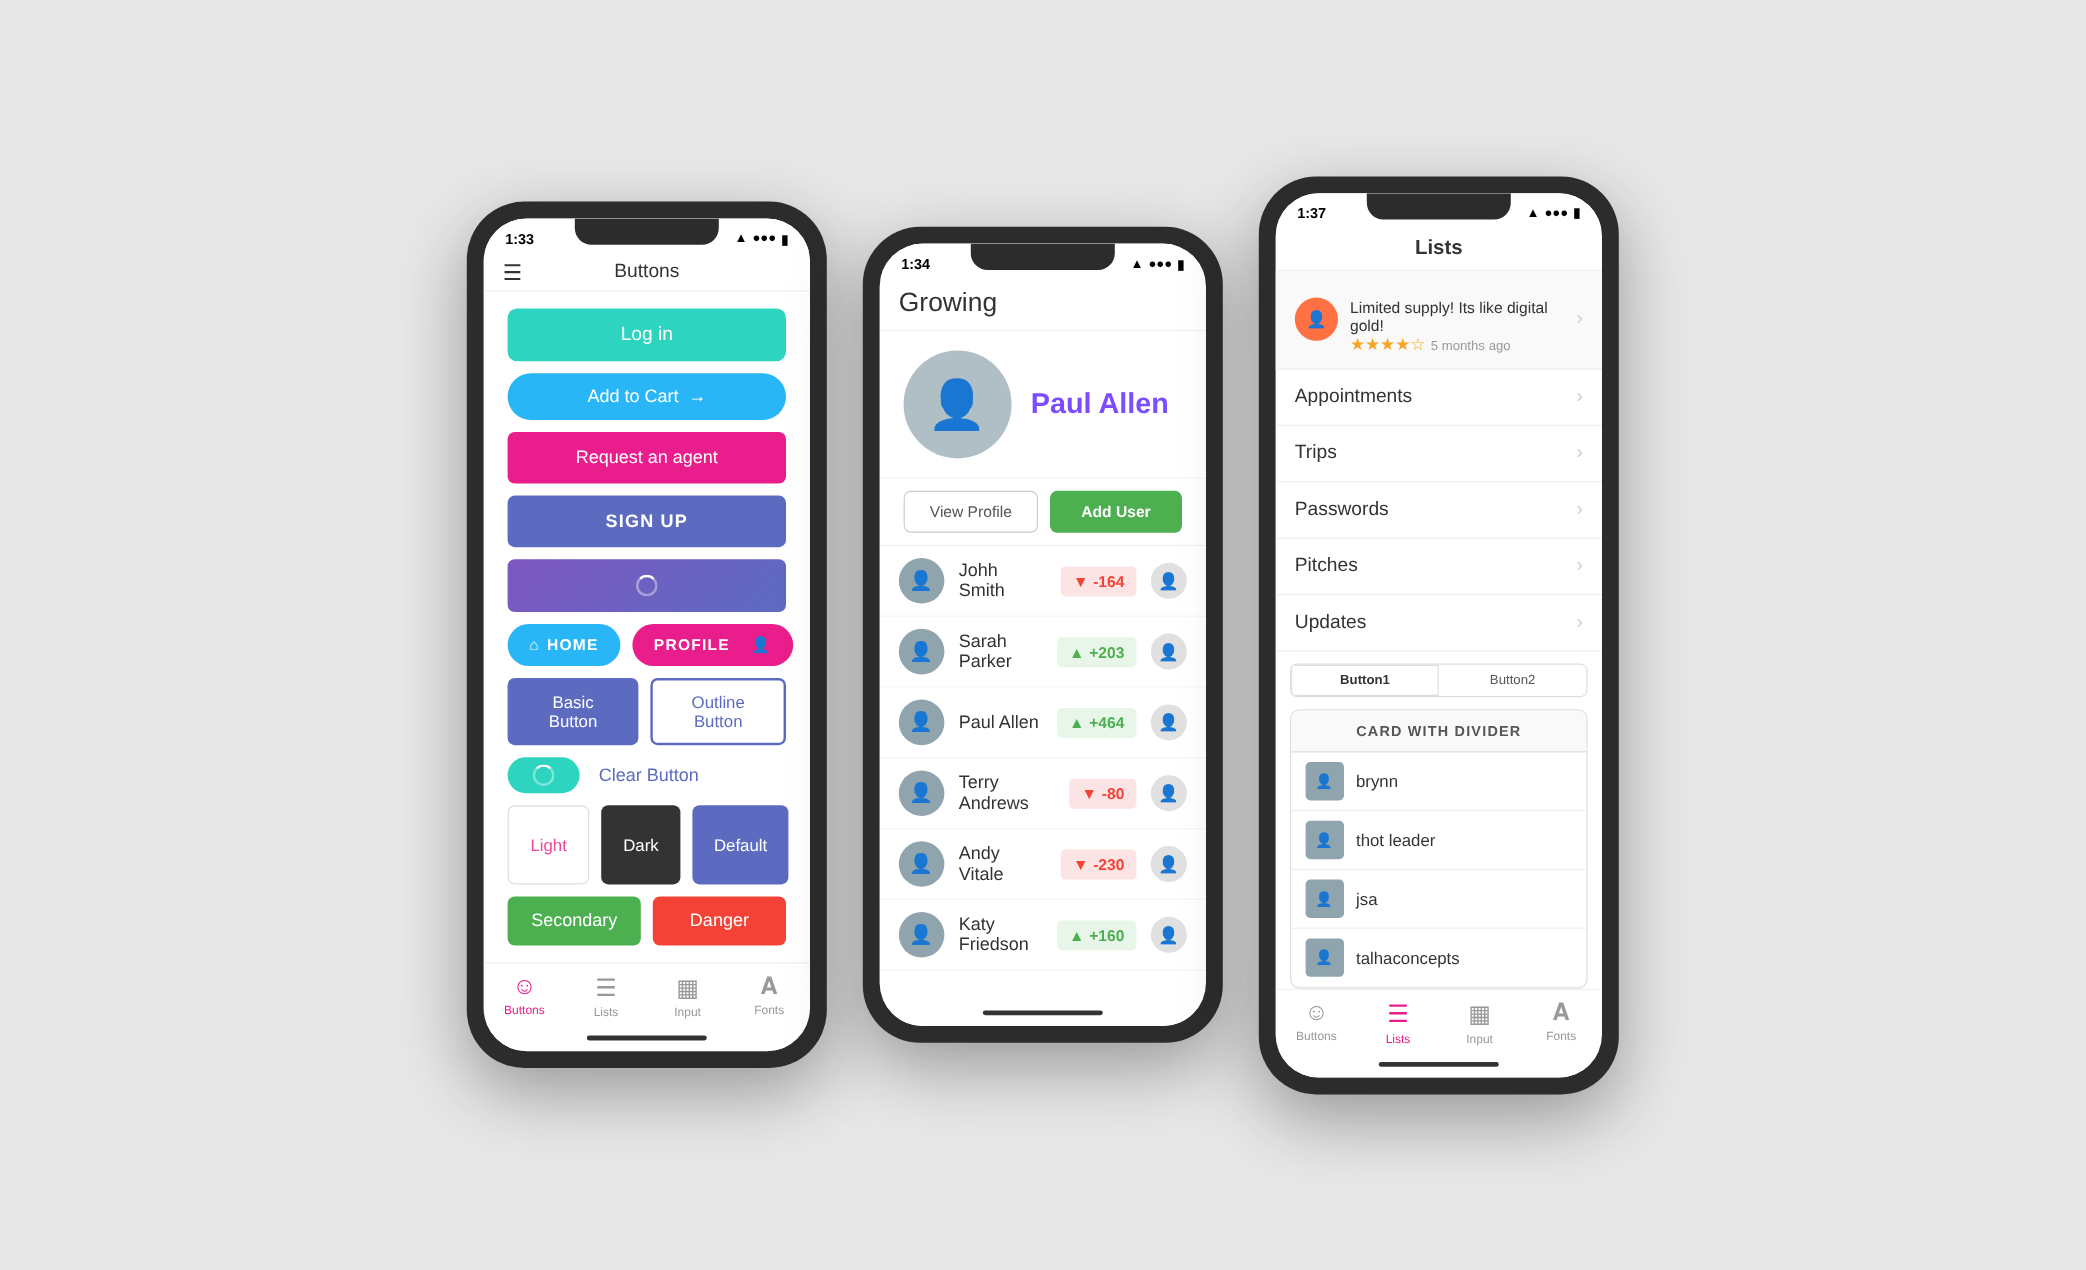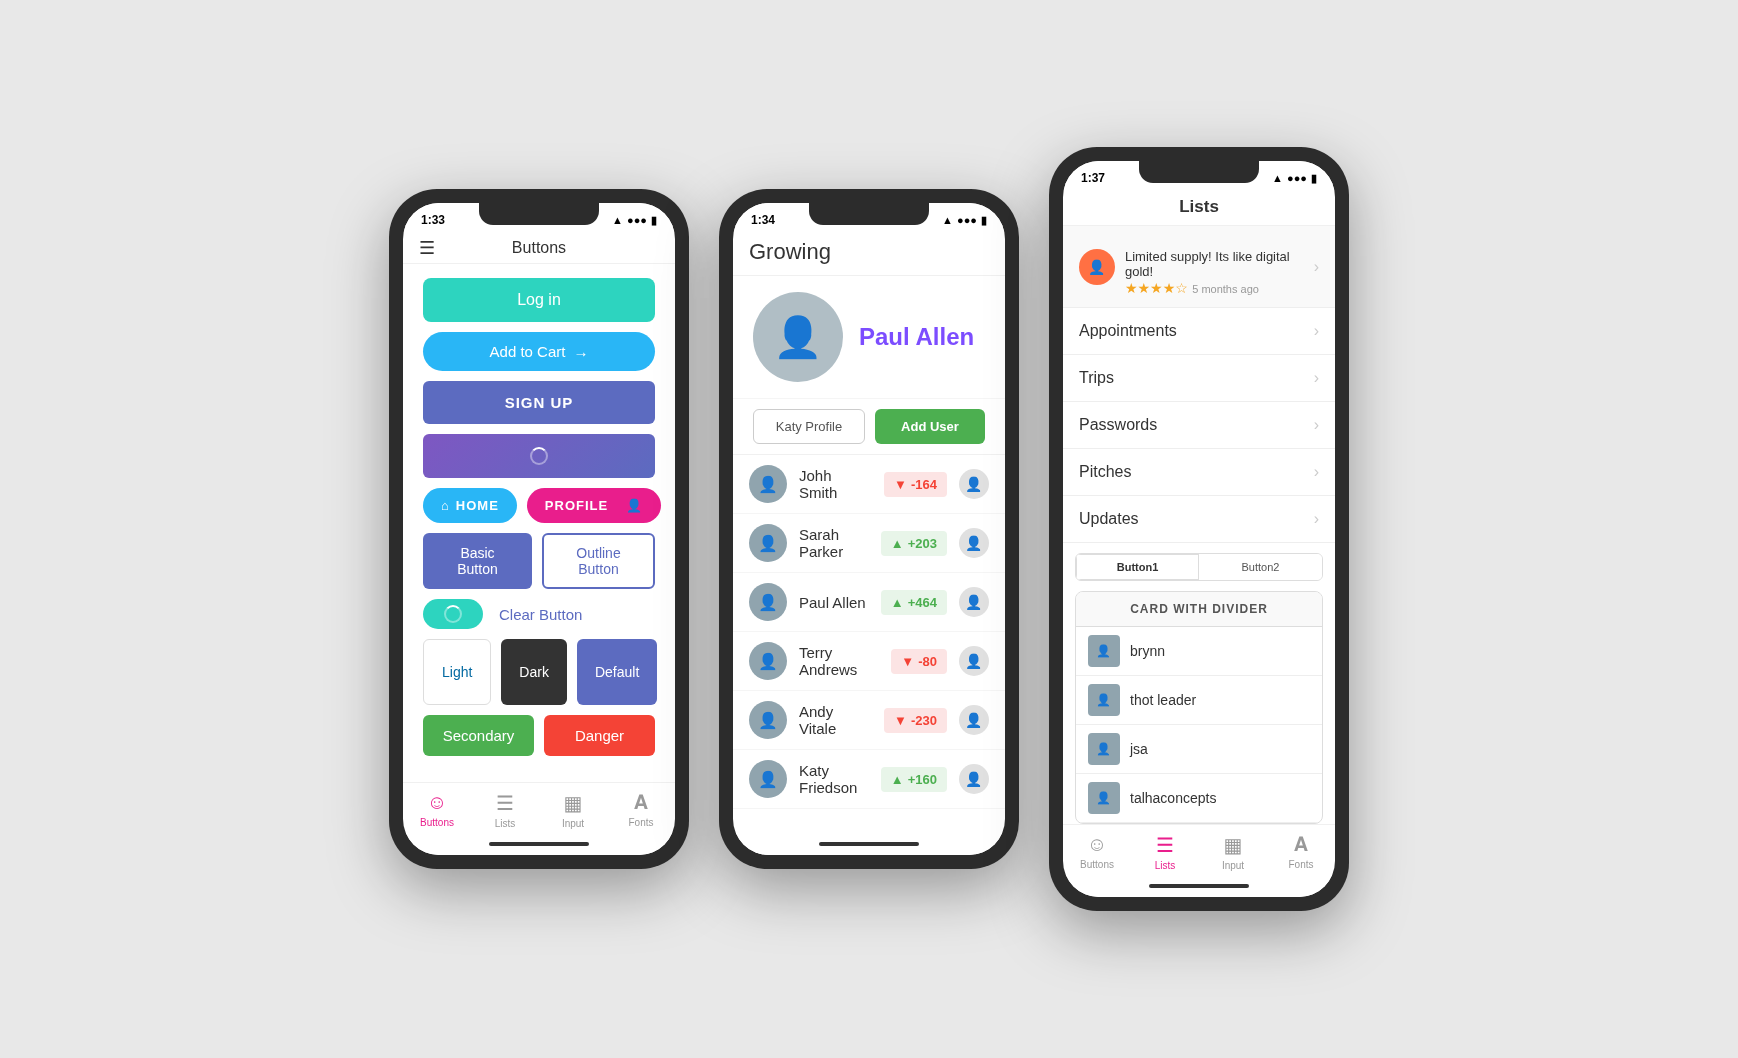--- a/index.html
+++ b/index.html
@@ -246,21 +246,21 @@
     }
     .btn-clear {
       background: transparent;
       color: #5c6bc0;
       border: none;
       font-size: 15px;
       cursor: pointer;
     }
     .btn-light {
       background: white;
-      color: #0369a1;
+      color: #ec4899;
       border: 1px solid #ddd;
       border-radius: 6px;
       padding: 24px 18px;
       font-size: 14px;
       cursor: pointer;
       flex: 1;
     }
     .btn-dark {
       background: #333;
       color: white;
@@ -601,20 +601,21 @@
     <div class="phone1-header">
       <span class="hamburger">☰</span>
       <span class="phone1-header-title">Buttons</span>
     </div>
     <div class="buttons-content">
       <button class="btn-login">Log in</button>
       <button class="btn-addcart">
         <span>Add to Cart</span>
         <span>→</span>
       </button>
+      <button class="btn-request">Request an agent</button>
       <button class="btn-signup">SIGN UP</button>
       <button class="btn-loading">
         <div class="spinner"></div>
       </button>
       <div class="btn-row">
         <button class="btn-home">
           <span>⌂</span>
           <span>HOME</span>
         </button>
         <button class="btn-profile">
@@ -680,21 +681,21 @@
     <div class="phone2-header">
       <div class="phone2-title">Growing</div>
     </div>
     <div class="profile-section">
       <div class="avatar-circle">
         <span style="font-size:40px;color:#78909c;">👤</span>
       </div>
       <span class="profile-name">Paul Allen</span>
     </div>
     <div class="profile-buttons">
-      <button class="btn-view-profile">Katy Profile</button>
+      <button class="btn-view-profile">View Profile</button>
       <button class="btn-add-user">Add User</button>
     </div>
     <div class="user-list">
 
     <div class="user-row">
       <div class="user-avatar">👤</div>
       <span class="user-name">Johh Smith</span>
       <div class="score-badge score-neg">
         <span>▼</span>
         <span>-164</span>

